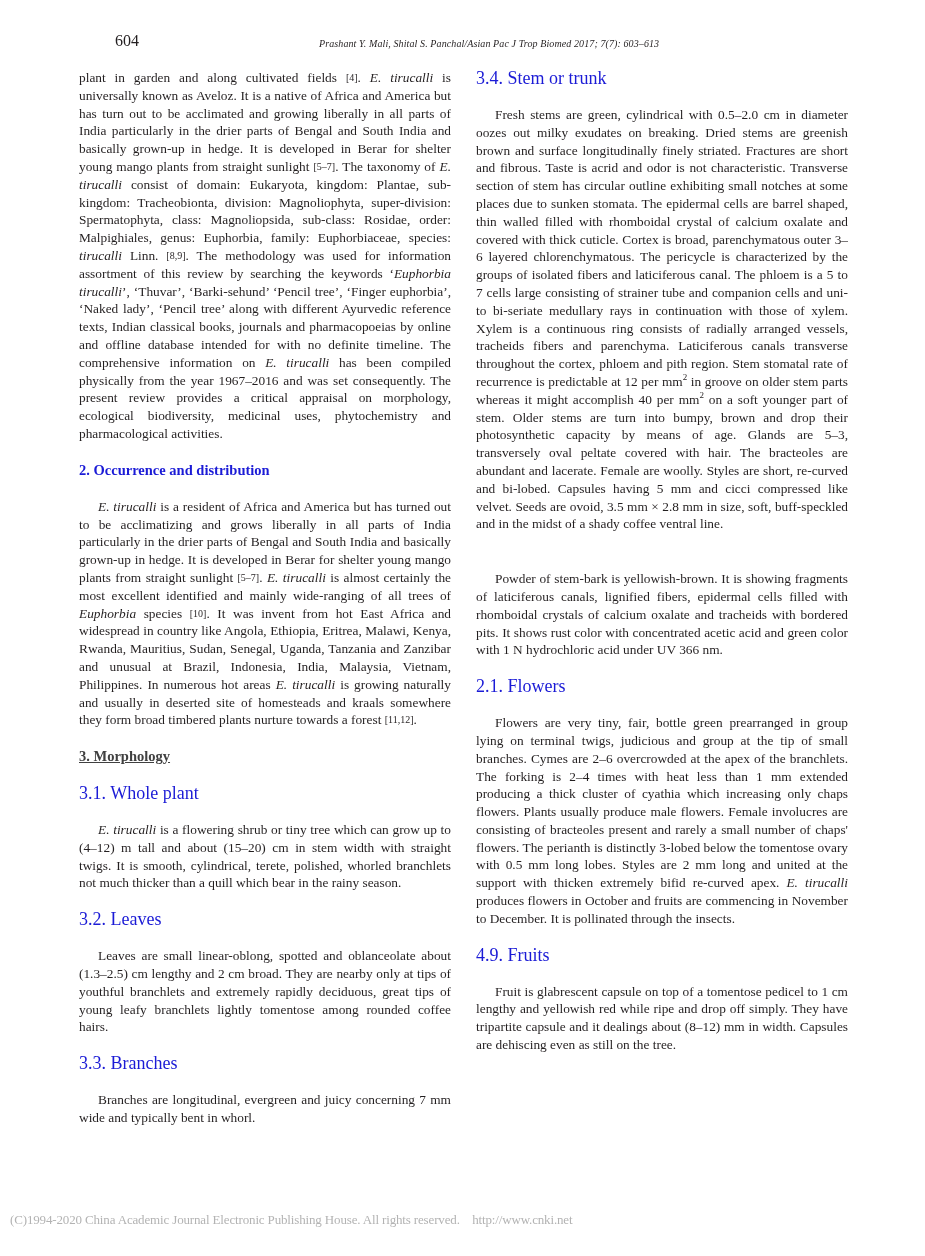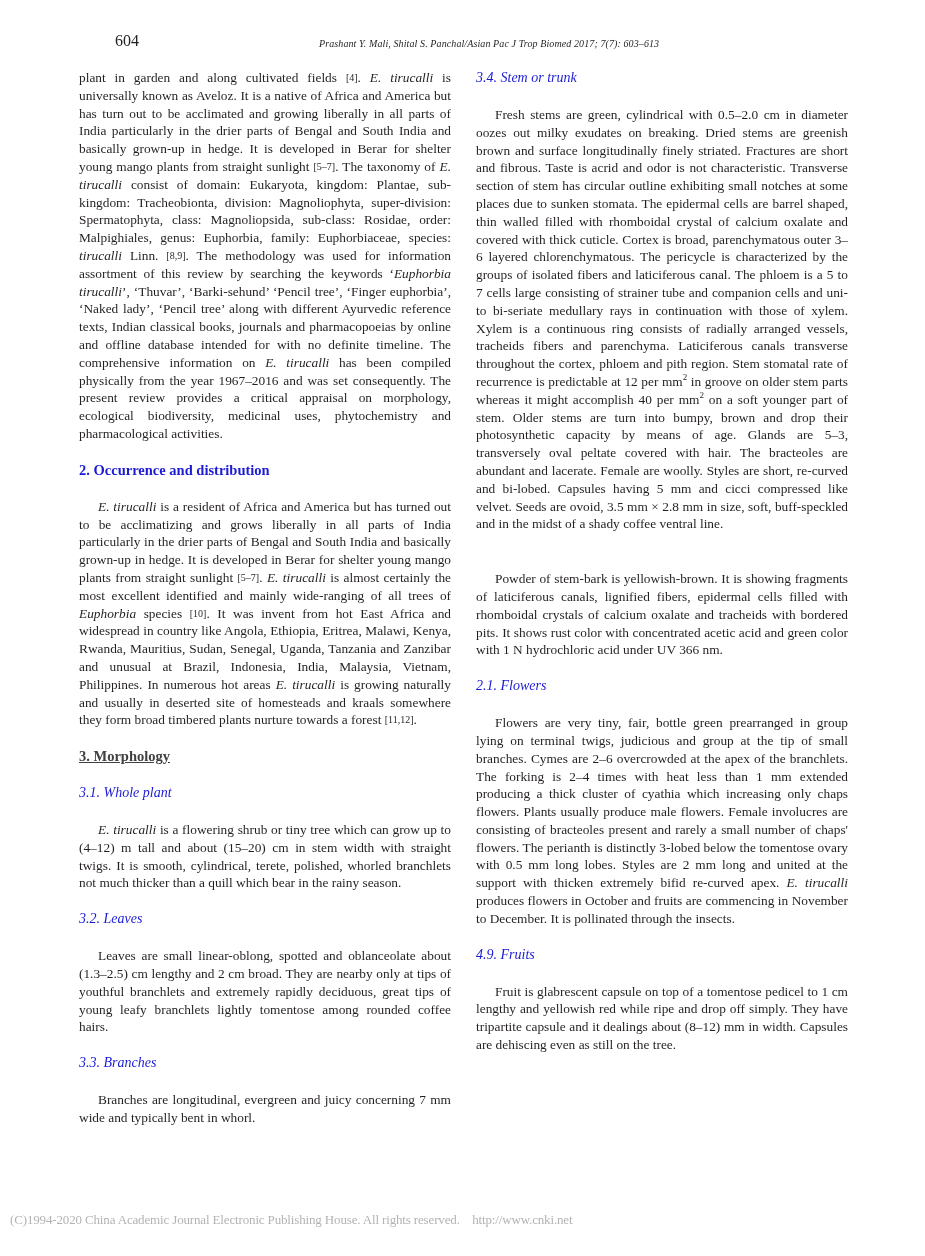--- a/index.html
+++ b/index.html
@@ -8,21 +8,21 @@
     .header { position: absolute; top: 32px; left: 79px; right: 76px; height: 22px; }
     .page-num { position: absolute; left: 0; top: 0; font-size: 16px; margin-left: 36px; }
     .running-head { position: absolute; left: 212px; top: 6px; font-size: 10px; font-style: italic; letter-spacing: 0.1px; margin-left: 28px; }
     .col { position: absolute; top: 69px; width: 372px; font-size: 13.35px; line-height: 17.8px; text-align: justify; }
     .col-left { left: 79px; }
     .col-right { left: 476px; }
     p { margin: 0; }
     p.indent { text-indent: 19px; }
     .cite { font-size: 10px; vertical-align: 1px; }
     h2 { font-size: 14.5px; font-weight: bold; color: #1b1bd6; margin: 0; line-height: 18px; }
-    h3 { font-size: 14px; font-weight: normal; font-style: italic; color: #1b1bd6; margin: 0; line-height: 18px; }
+    h3 { font-size: 18px; font-weight: normal; color: #1b1bd6; margin: 0; line-height: 18px; }
     sup { font-size: 9px; line-height: 0; vertical-align: 6px; }
     .footer { position: absolute; top: 1212px; left: 10px; font-size: 13px; color: #b3b3b3; white-space: pre; letter-spacing: -0.15px; }
   </style>
 </head>
 <body>
 
 <div class="header">
   <span class="page-num">604</span>
   <span class="running-head">Prashant Y. Mali, Shital S. Panchal/Asian Pac J Trop Biomed 2017; 7(7): 603–613</span>
 </div>

